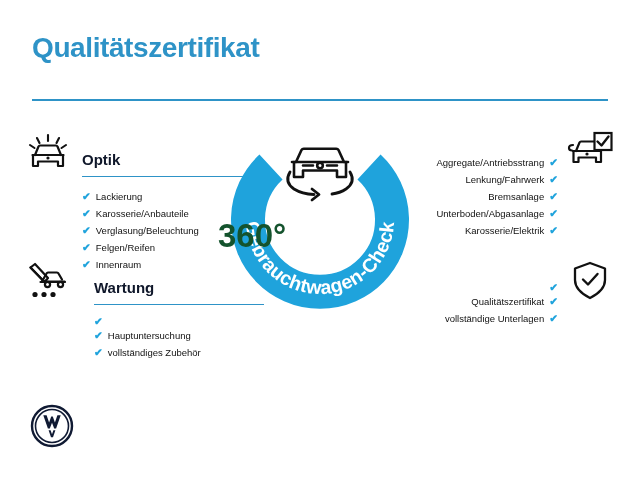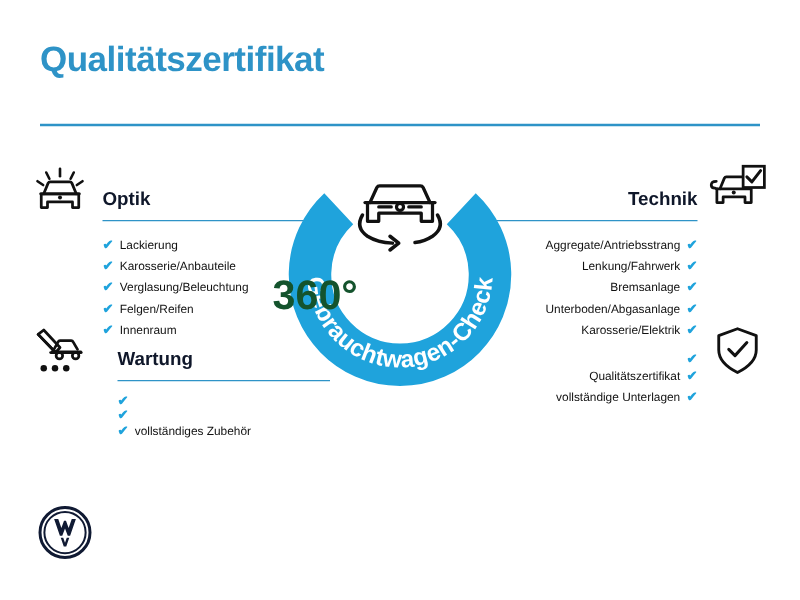--- a/index.html
+++ b/index.html
@@ -197,33 +197,30 @@
     <div class="sec-head">
       <div class="sec-title">Wartung</div>
       <div class="sec-rule"></div>
     </div>
     <div class="items">
       <div class="item">
           <span class="chk">✔</span>
         </div>
       <div class="item">
           <span class="chk">✔</span>
+          <span>Hauptuntersuchung</span>
         </div>
       <div class="item">
           <span class="chk">✔</span>
           <span>vollständiges Zubehör</span>
         </div>
     </div>
   </div>
 
   <div class="section right" id="sec-technik">
-    <div class="sec-head">
-      <div class="sec-title">Technik</div>
-      <div class="sec-rule"></div>
-    </div>
     <div class="items">
       <div class="item">
           <span>Aggregate/Antriebsstrang</span>
           <span class="chk">✔</span>
         </div>
       <div class="item">
           <span>Lenkung/Fahrwerk</span>
           <span class="chk">✔</span>
         </div>
       <div class="item">

